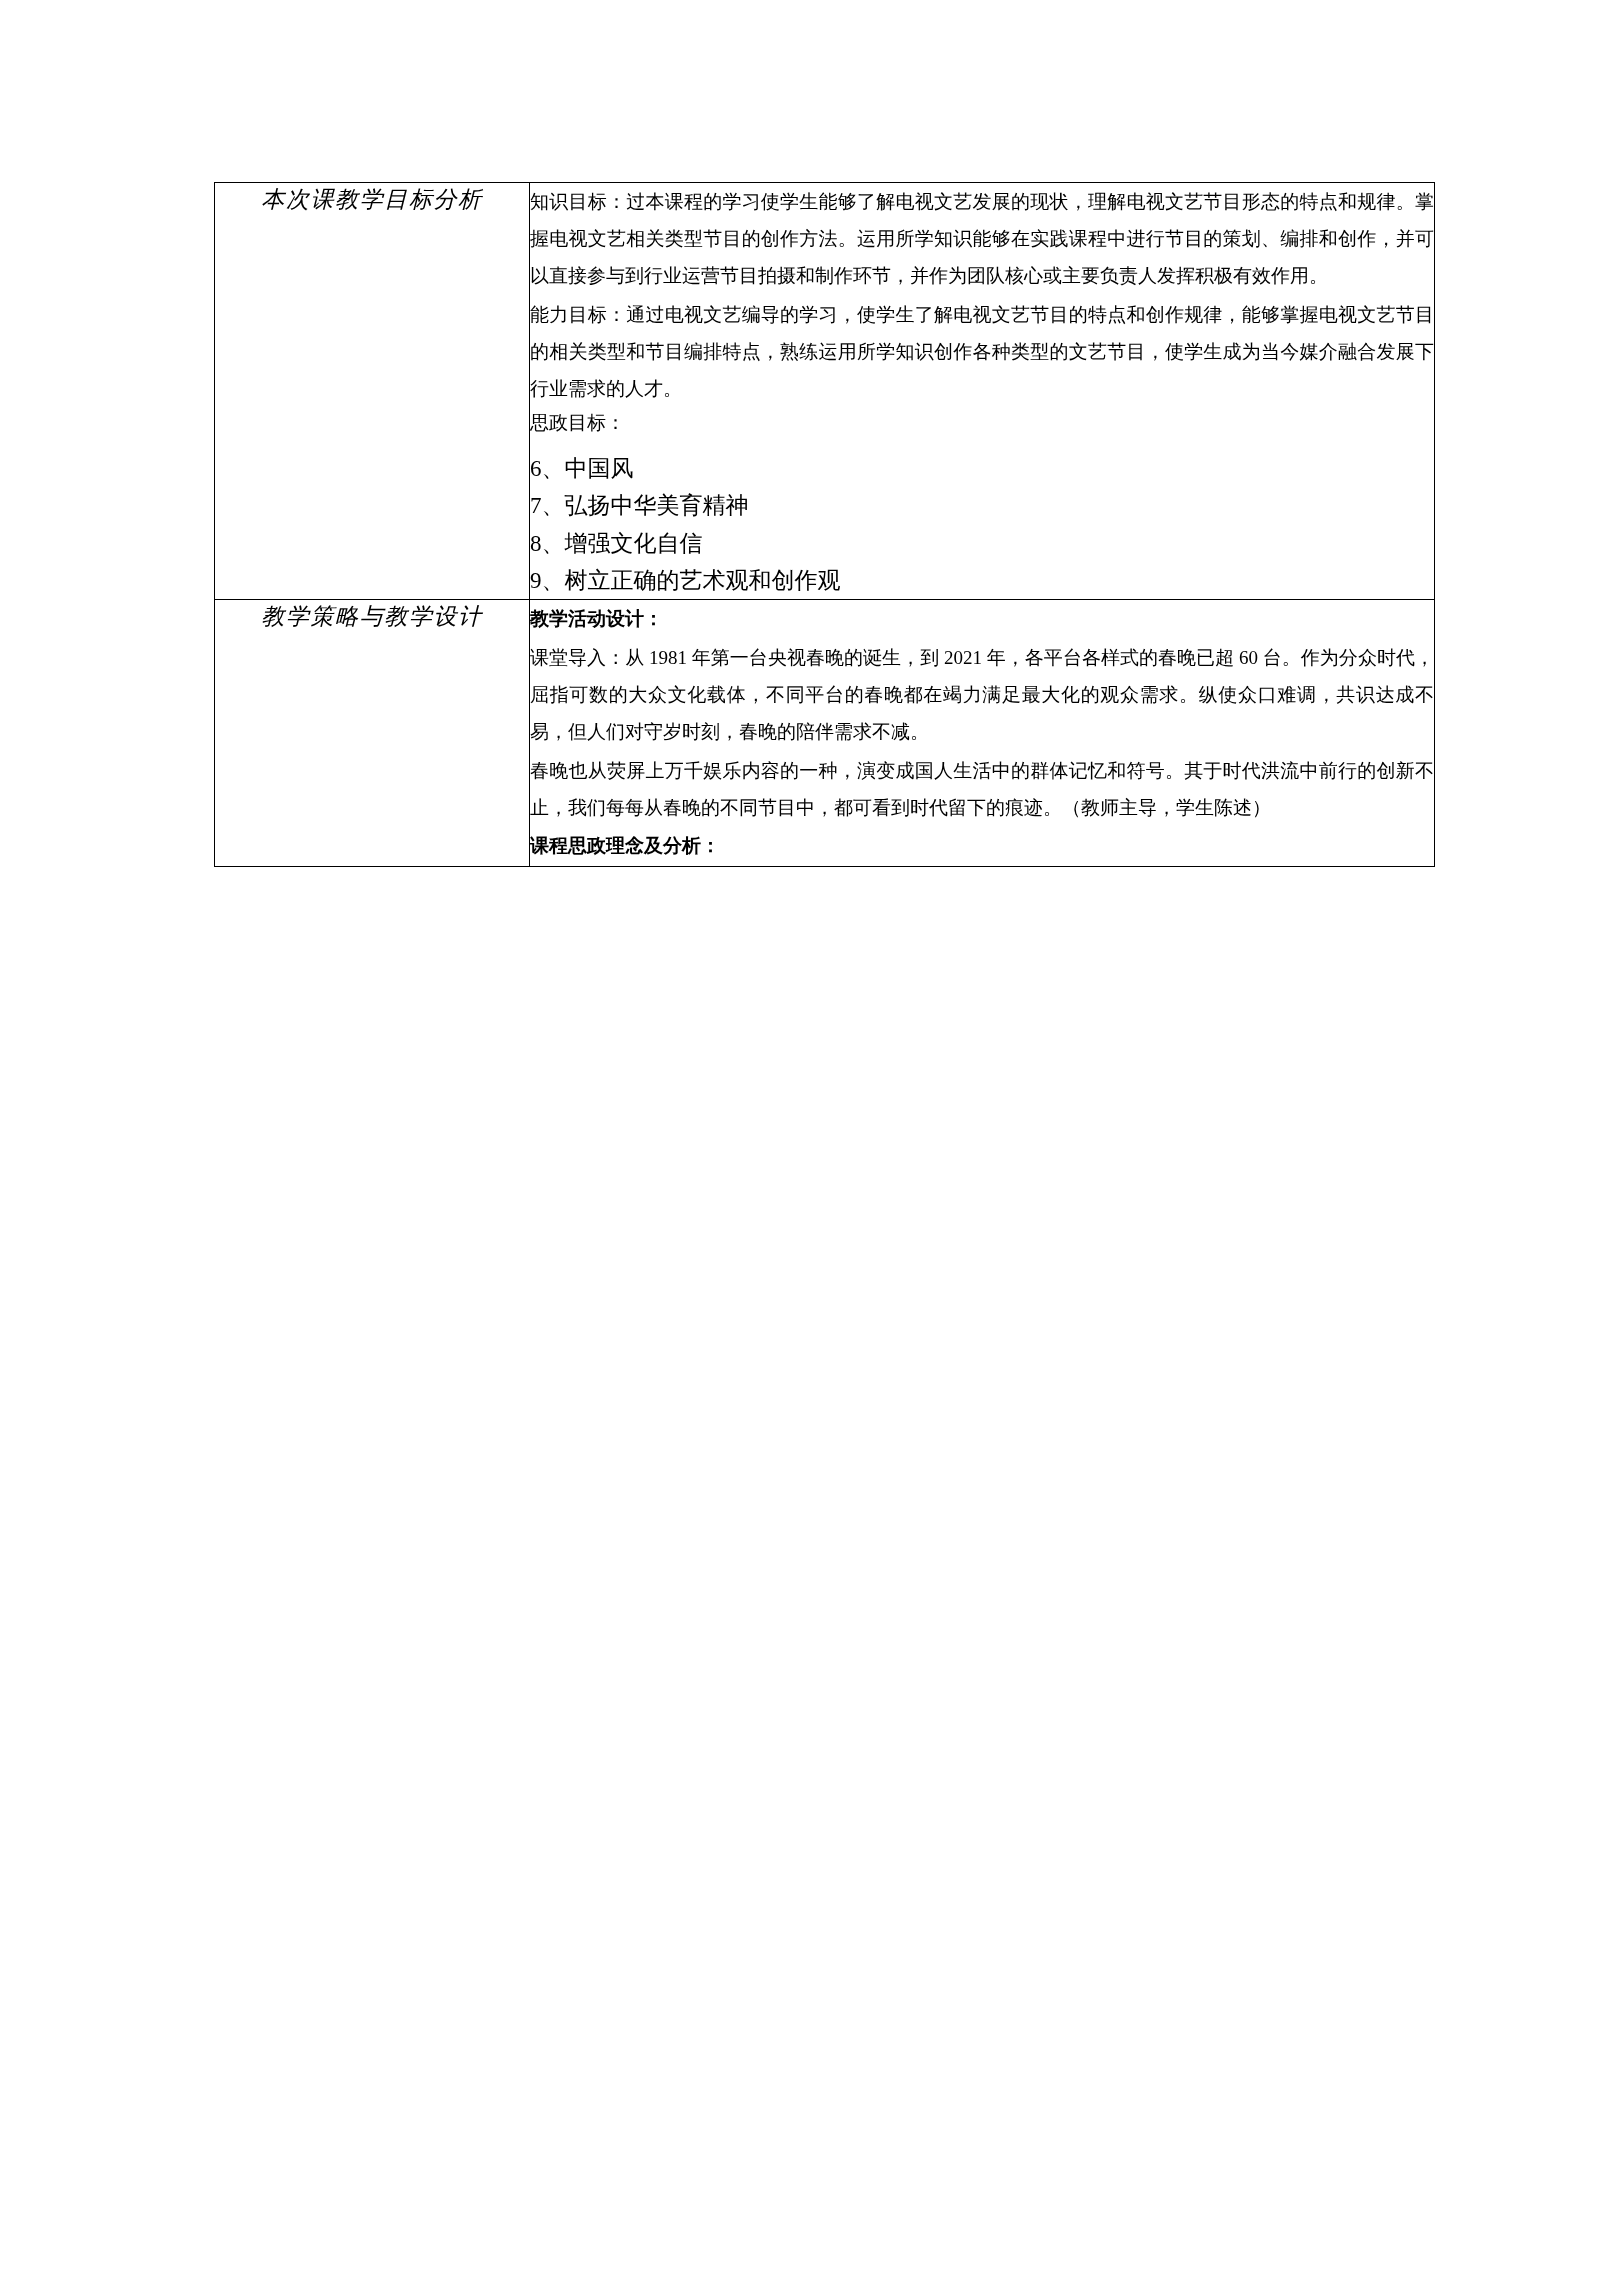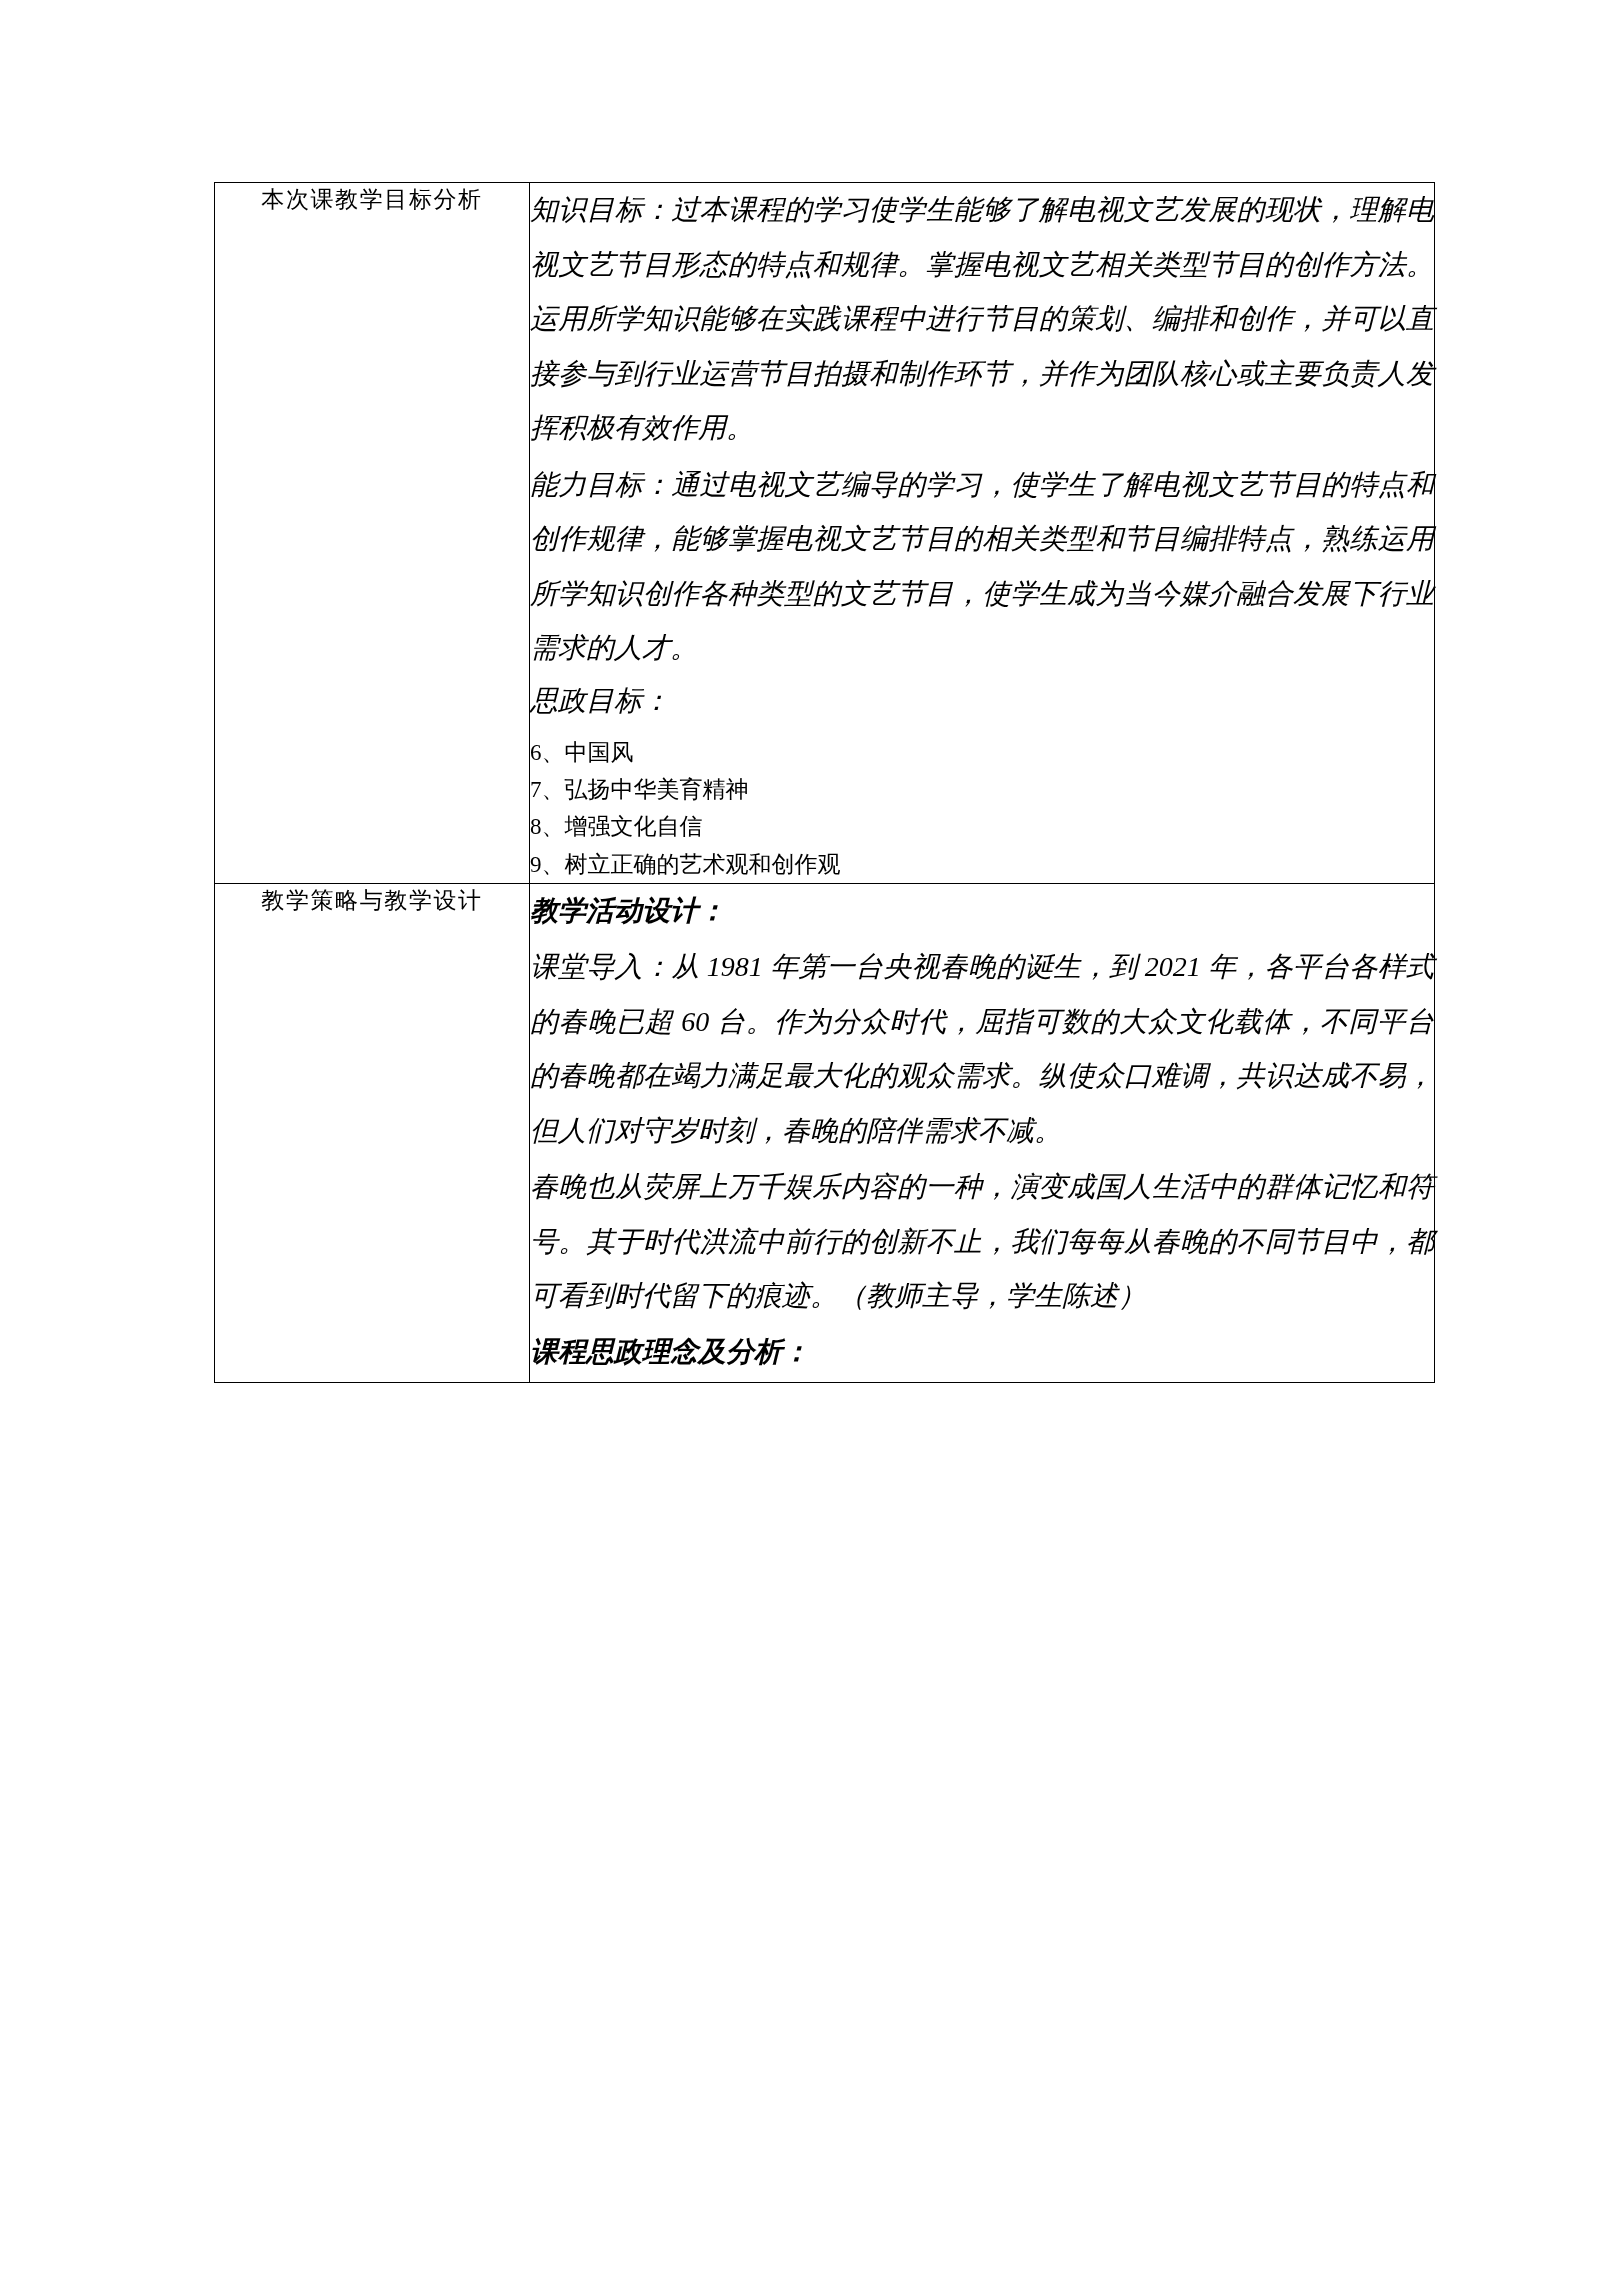--- a/index.html
+++ b/index.html
@@ -39,28 +39,28 @@
     padding-right: 4.8px;
   }
   td.content-cell {
     padding: 20.6px 27px 24px 24px;
   }
   .label-text {
     font-size: 23px;
     letter-spacing: 1.6px;
     line-height: 1.5;
     white-space: nowrap;
+    font-style: italic;
   }
   .para {
-    font-size: 28px;
+    font-size: 19px;
     line-height: 1.95;
     margin: 0 0 1.6px 0;
     text-align: justify;
     text-justify: inter-ideograph;
-    font-style: italic;
   }
   .para.tight {
     line-height: 1.62;
     margin-bottom: 0;
   }
   .para.bold {
     font-weight: bold;
   }
   .list-item {
     font-size: 23px;

